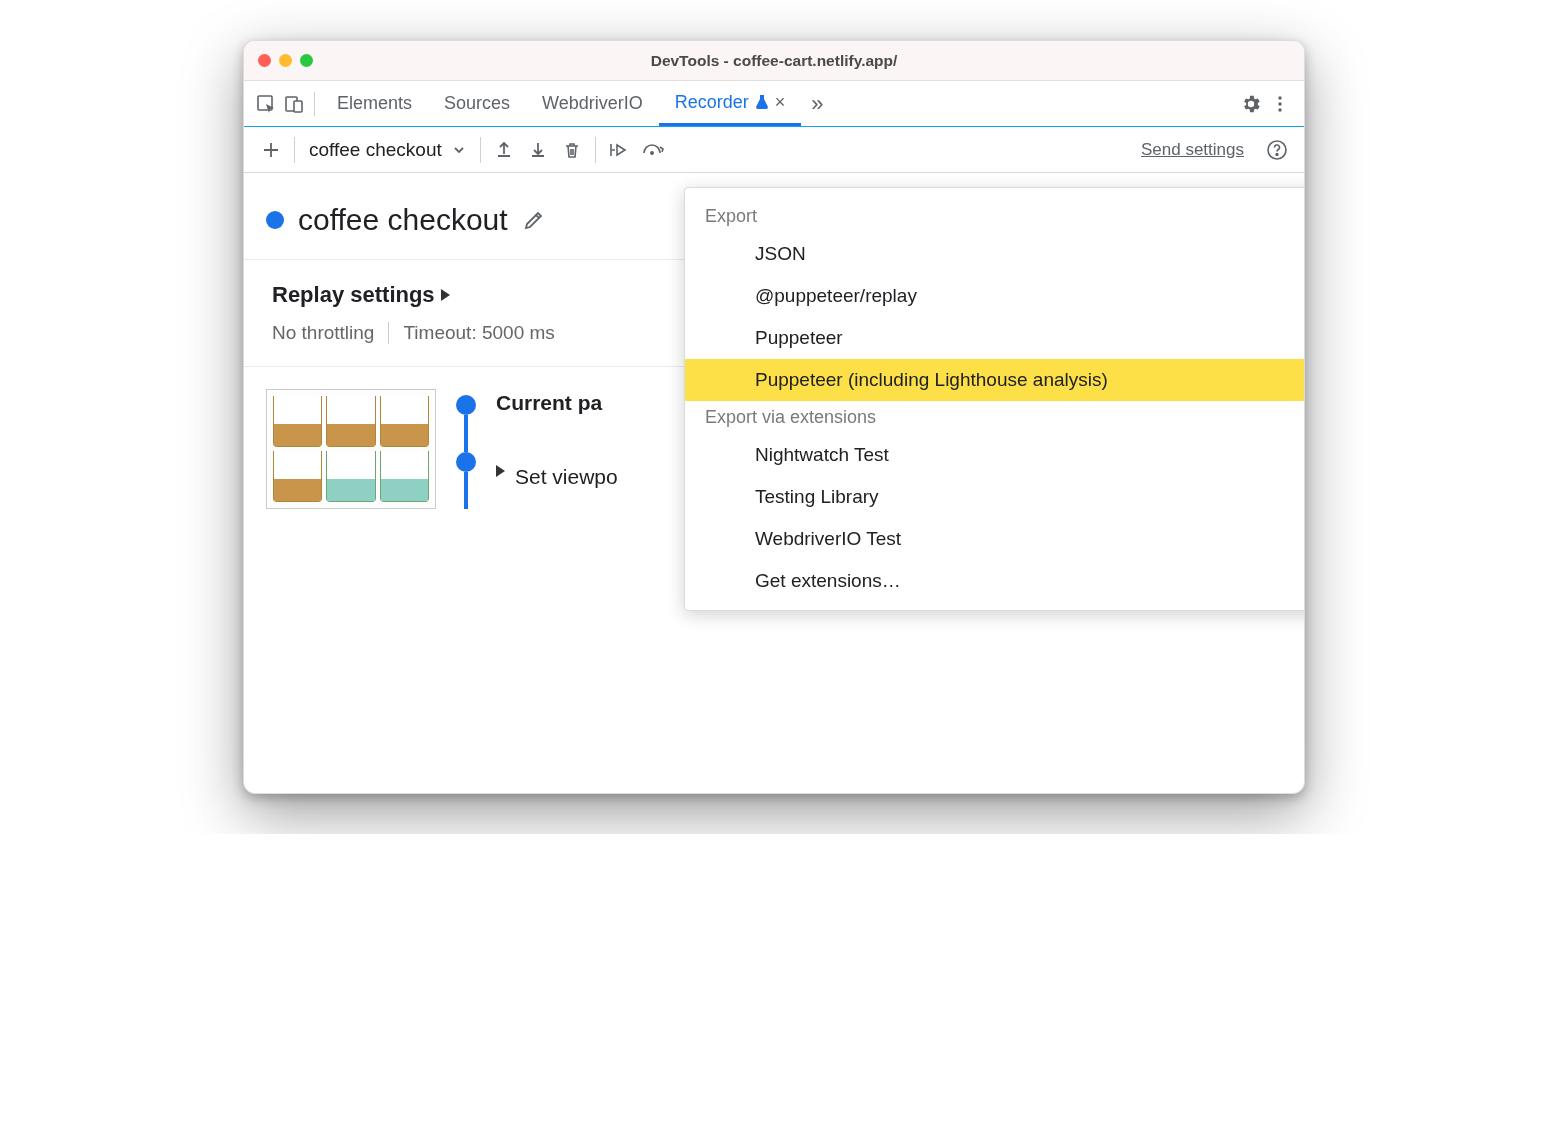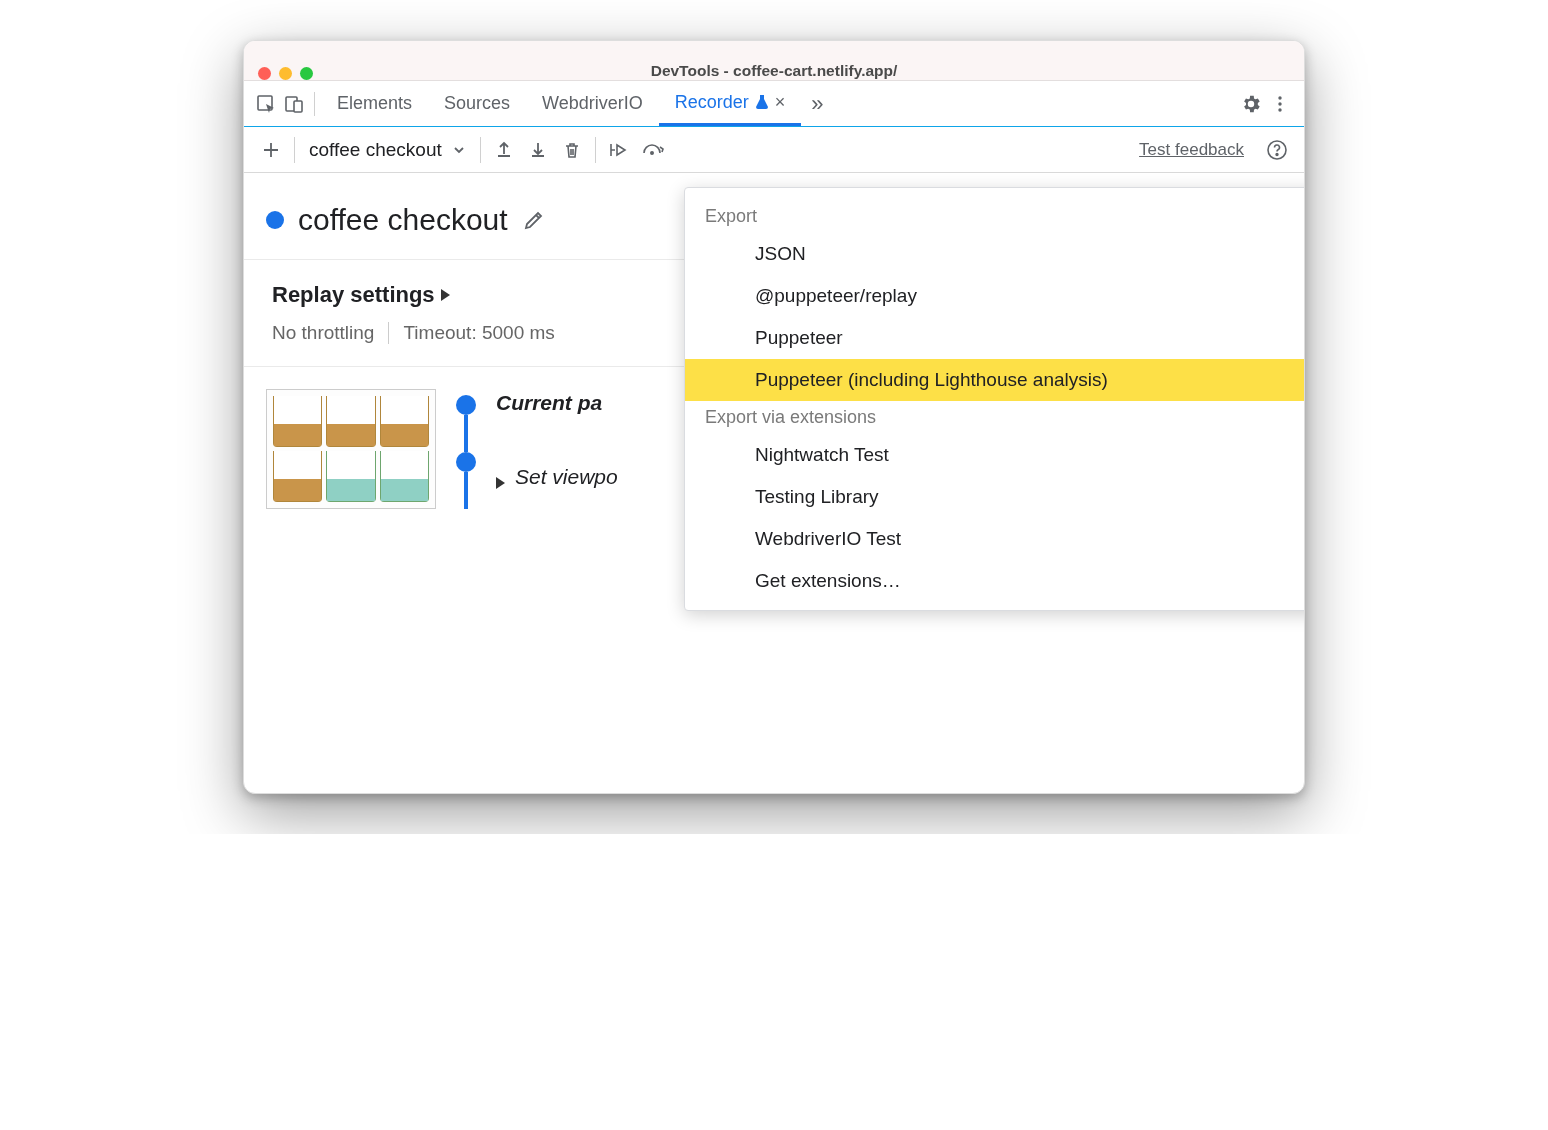--- a/index.html
+++ b/index.html
@@ -18,21 +18,21 @@
     background: #fff;
     box-shadow: 0 20px 60px rgba(0,0,0,0.38), 0 4px 12px rgba(0,0,0,0.25);
     overflow: hidden;
     border: 1px solid #ddd;
   }
   
   .titlebar {
     height: 40px;
     background: #fbf5f5;
     display: flex;
-    align-items: flex-end;
+    align-items: center;
     padding: 0 14px;
     position: relative;
     border-bottom: 1px solid #e3dede;
   }
   .traffic { display:flex; gap:8px; }
   .dot { width:13px; height:13px; border-radius:50%; }
   .dot.red { background:#ff5f57; }
   .dot.yellow { background:#febc2e; }
   .dot.green { background:#28c840; }
   .title {
@@ -90,21 +90,21 @@
     gap:4px; padding:6px;
   }
   .cup { border:1.5px solid #b0863b; border-top:none; border-radius:0 0 4px 4px; position:relative; background:#fff;}
   .cup::after { content:""; position:absolute; bottom:0; left:0; right:0; height:45%; background:#c9954a; }
   .cup.green { border-color:#6ea66e; }
   .cup.green::after { background:#8fd0c4; }
   .rail { display:flex; flex-direction:column; align-items:center; padding-top:6px; }
   .railcircle { width:20px; height:20px; border-radius:50%; background:#1a73e8; }
   .railline { width:4px; flex:1; background:#1a73e8; }
   .stepcol { display:flex; flex-direction:column; gap:50px; padding-top:2px; }
-  .step { display:flex; align-items:flex-end; gap:10px; font-size:21px;font-style:italic; }
+  .step { display:flex; align-items:flex-start; gap:10px; font-size:21px; }
   .step.bold { font-weight:700; }
   .tri { display:inline-block; width:0;height:0; border-top:6px solid transparent; border-bottom:6px solid transparent; border-left:9px solid #333; }
   
   .menu {
     position:absolute; left:440px; top:14px; width:700px;
     background:#fff; border:1px solid #dadce0; border-radius:4px;
     box-shadow: 0 4px 18px rgba(0,0,0,0.18);
     padding: 12px 0 8px 0;
     font-size:19px;
   }
@@ -212,21 +212,21 @@
           <path d="M3 4v12M3 10h4M9 5l8 5-8 5z"></path>
         </svg>
     </div>
     <div class="tbtn">
       <svg width="26" height="20" viewBox="0 0 26 20" stroke="#5f6368" fill="none" stroke-width="1.6">
           <path d="M4 13a8 8 0 0 1 16 0"></path>
           <path d="M20 7l3 2-1 3" fill="none"></path>
           <circle cx="12" cy="13" r="1.2" fill="#5f6368"></circle>
         </svg>
     </div>
-    <a class="feedback">Test feedback</a>
+    <a class="feedback">Send settings</a>
     <div class="tbtn help">
       <svg width="22" height="22" viewBox="0 0 22 22" stroke="#5f6368" fill="none" stroke-width="1.6">
           <circle cx="11" cy="11" r="9"></circle>
           <path d="M8.5 8.5a2.5 2.5 0 1 1 3.5 2.3c-.9.5-1 1-1 1.7"></path>
           <circle cx="11" cy="15.5" r="0.9" fill="#5f6368"></circle>
         </svg>
     </div>
   </div>
 
   <div class="content">

